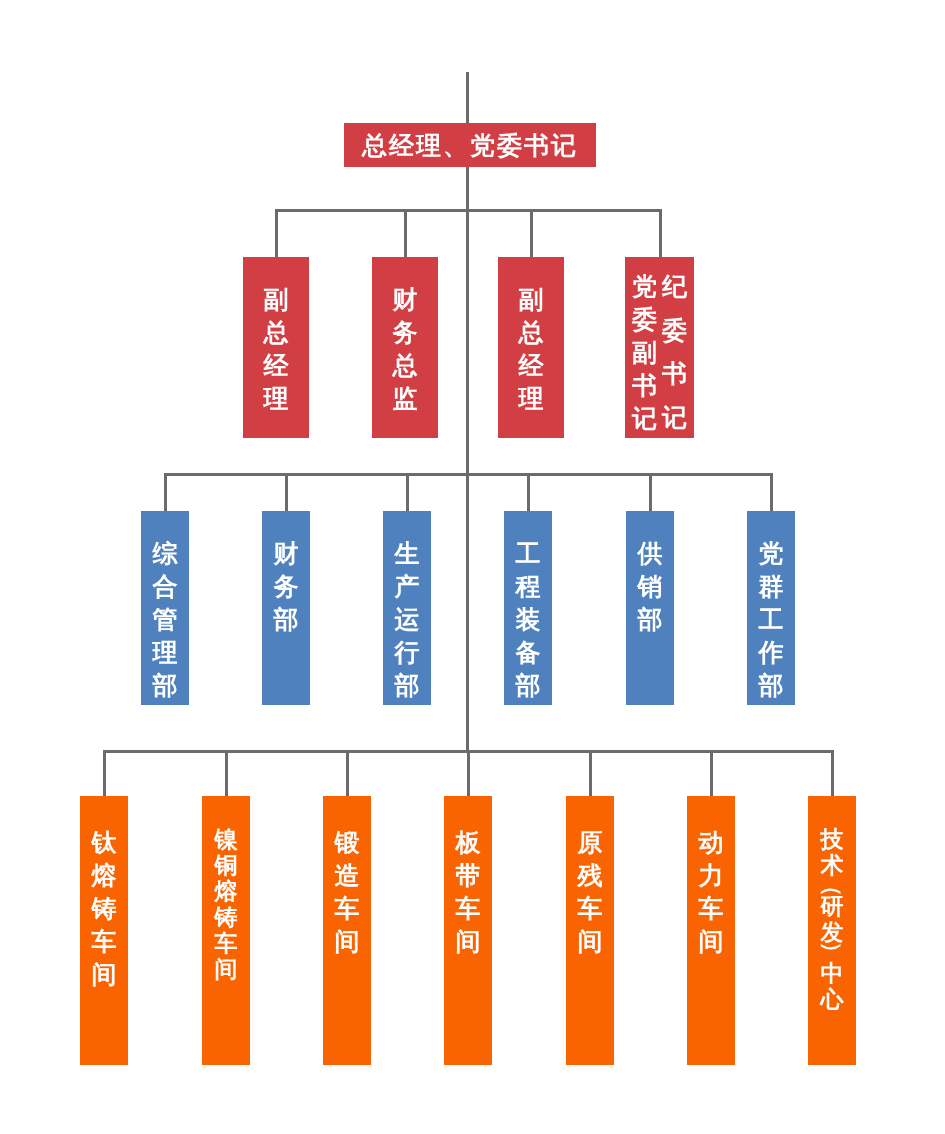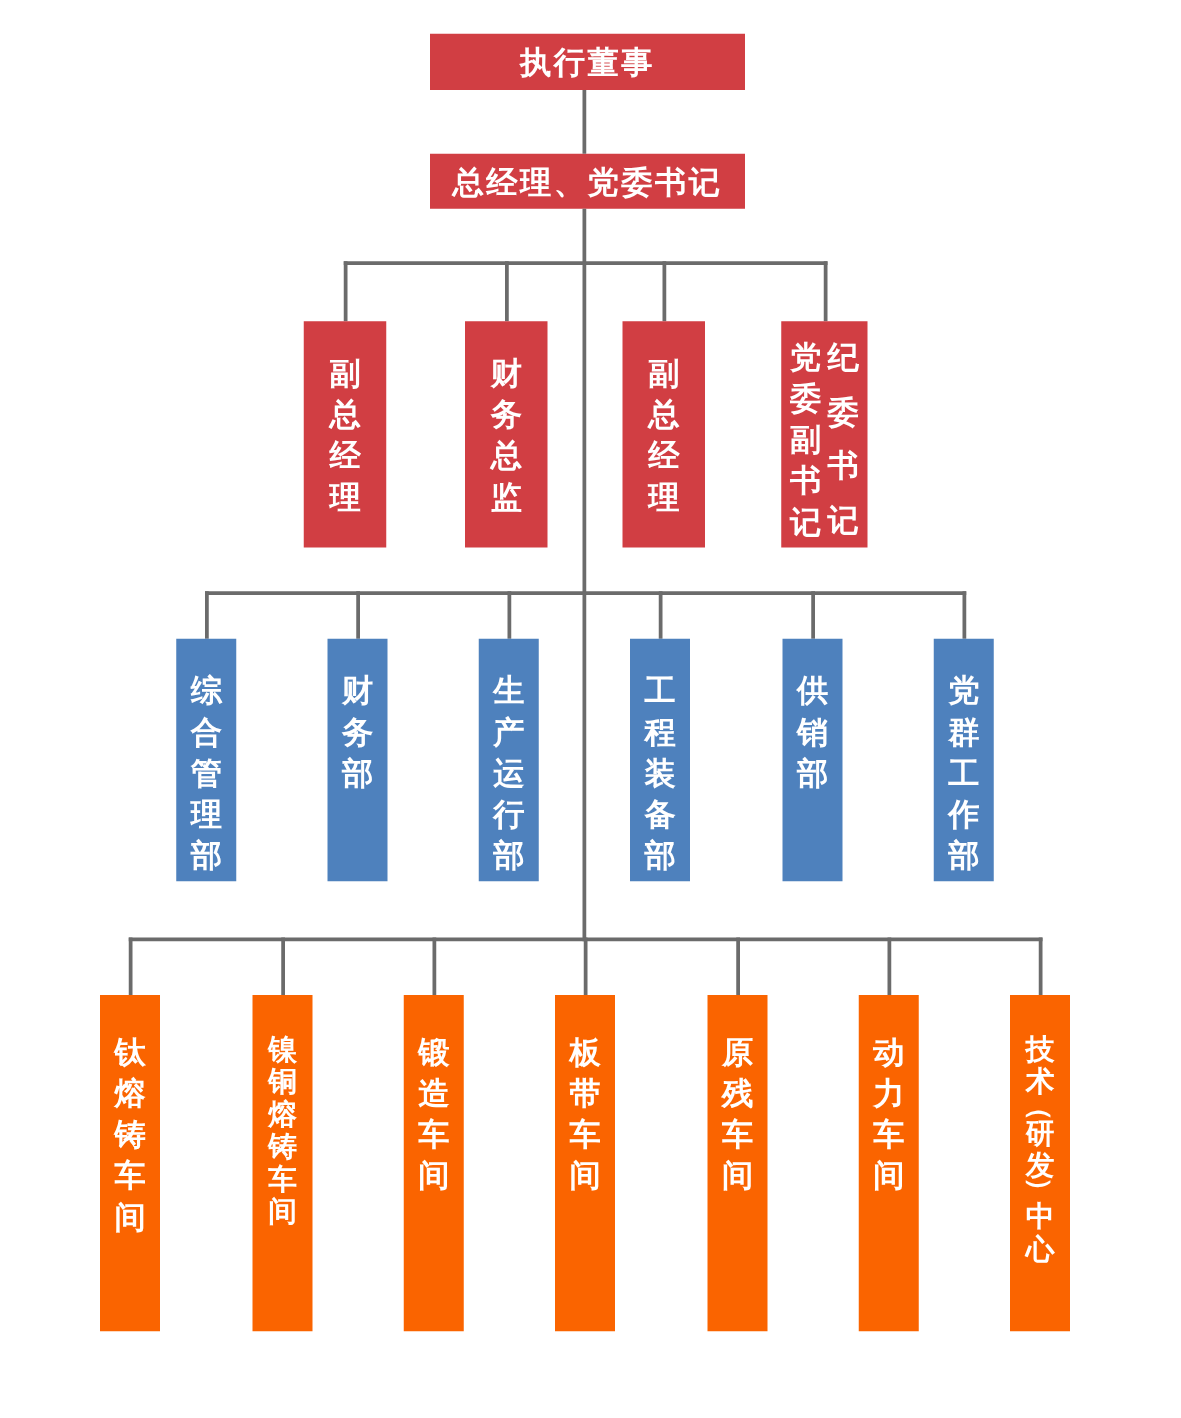--- a/index.html
+++ b/index.html
@@ -26,21 +26,20 @@
   .small .vchar{font-size:23px;line-height:26px;}
   .vchar.rot{transform:rotate(90deg);font-size:22px;line-height:15px;height:15px;}
   .cols{display:flex;flex-direction:row-reverse;gap:5px;padding-top:13px;}
   .vcol{display:flex;flex-direction:column;align-items:center;}
   .vcol.justify{height:164px;justify-content:space-between;}
 </style>
 </head>
 <body>
 
 <div id="canvas" style="--red: #D13E43; --blue: #4E81BD; --orange: #FA6400; --line: #6B6B6B; --label: #FFFFFF; --bg: #FFFFFF;">
-  <div class="hnode red" style="left:344px;top:27px;width:252px;height:45px;">执行董事</div>
   <div class="hnode red" style="left:344px;top:123px;width:252px;height:44px;text-align:right;">总经理、党委书记</div>
 
 <div class="line" style="left: 466px; top: 72px; width: 3px; height: 51px;"></div>
     <div class="line" style="left: 466px; top: 167px; width: 3px; height: 586px;"></div>
     <div class="line" style="left: 275px; top: 209px; width: 387px; height: 3px;"></div>
     <div class="line" style="left: 275px; top: 209px; width: 3px; height: 48px;"></div>
     <div class="line" style="left: 404px; top: 209px; width: 3px; height: 48px;"></div>
     <div class="line" style="left: 530px; top: 209px; width: 3px; height: 48px;"></div>
     <div class="line" style="left: 659px; top: 209px; width: 3px; height: 48px;"></div>
     <div class="node red" style="left: 243px; top: 257px; width: 66px; height: 181px;">

